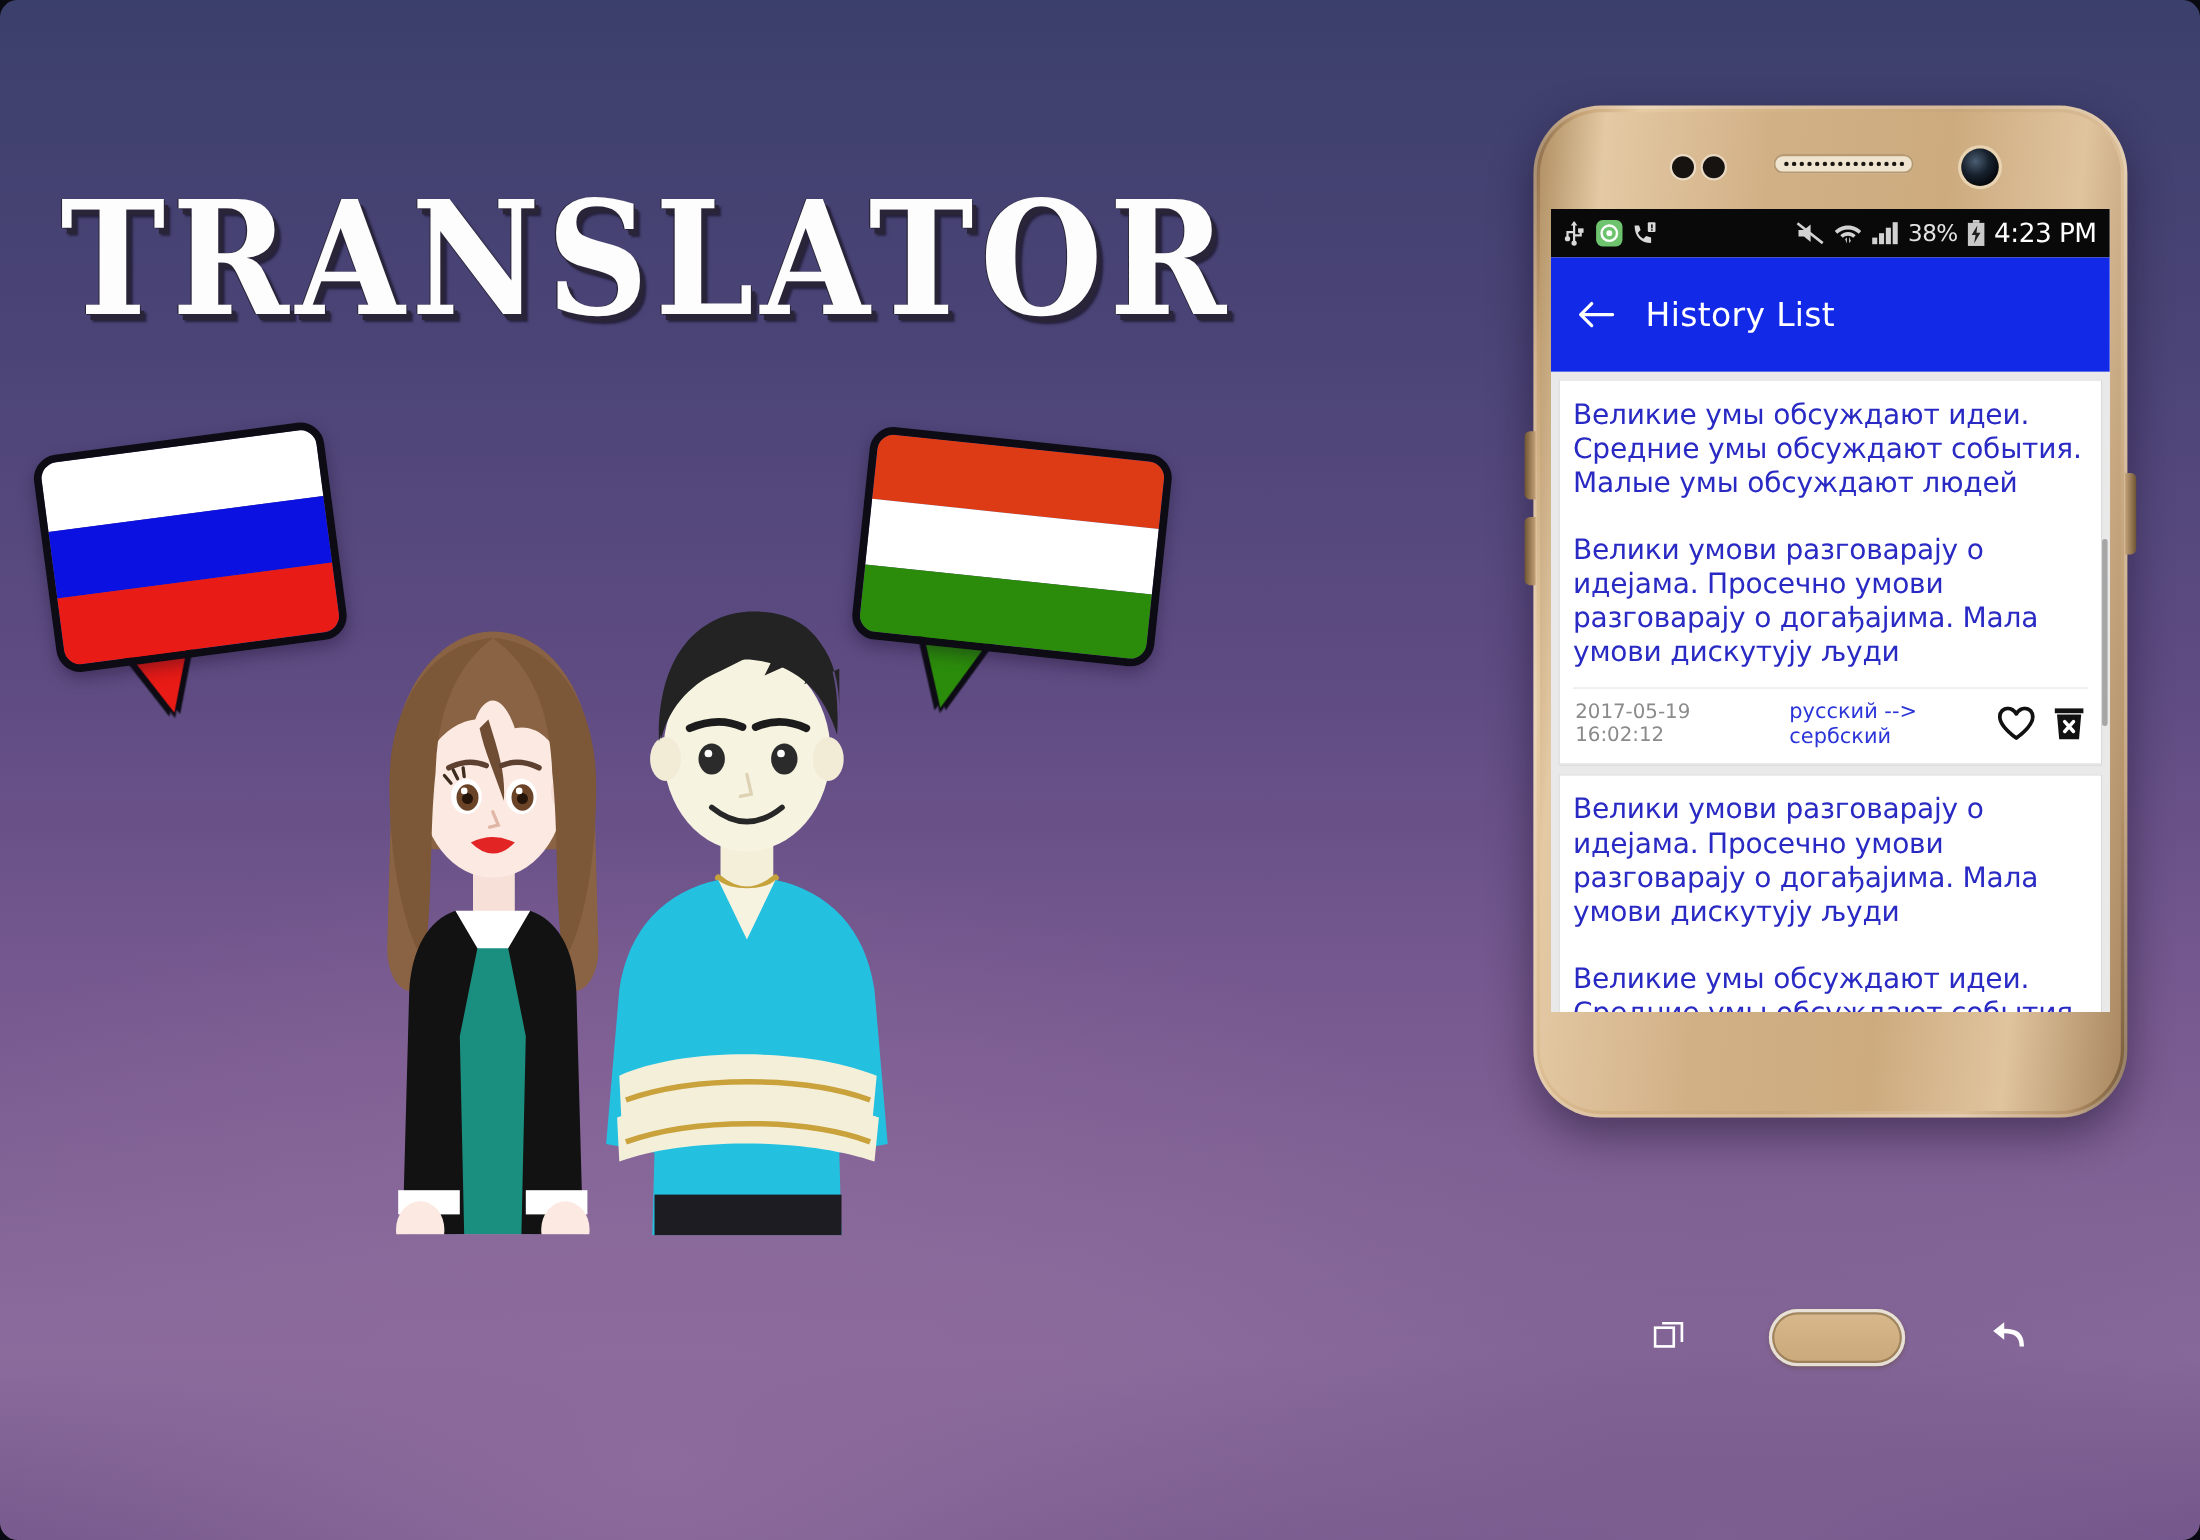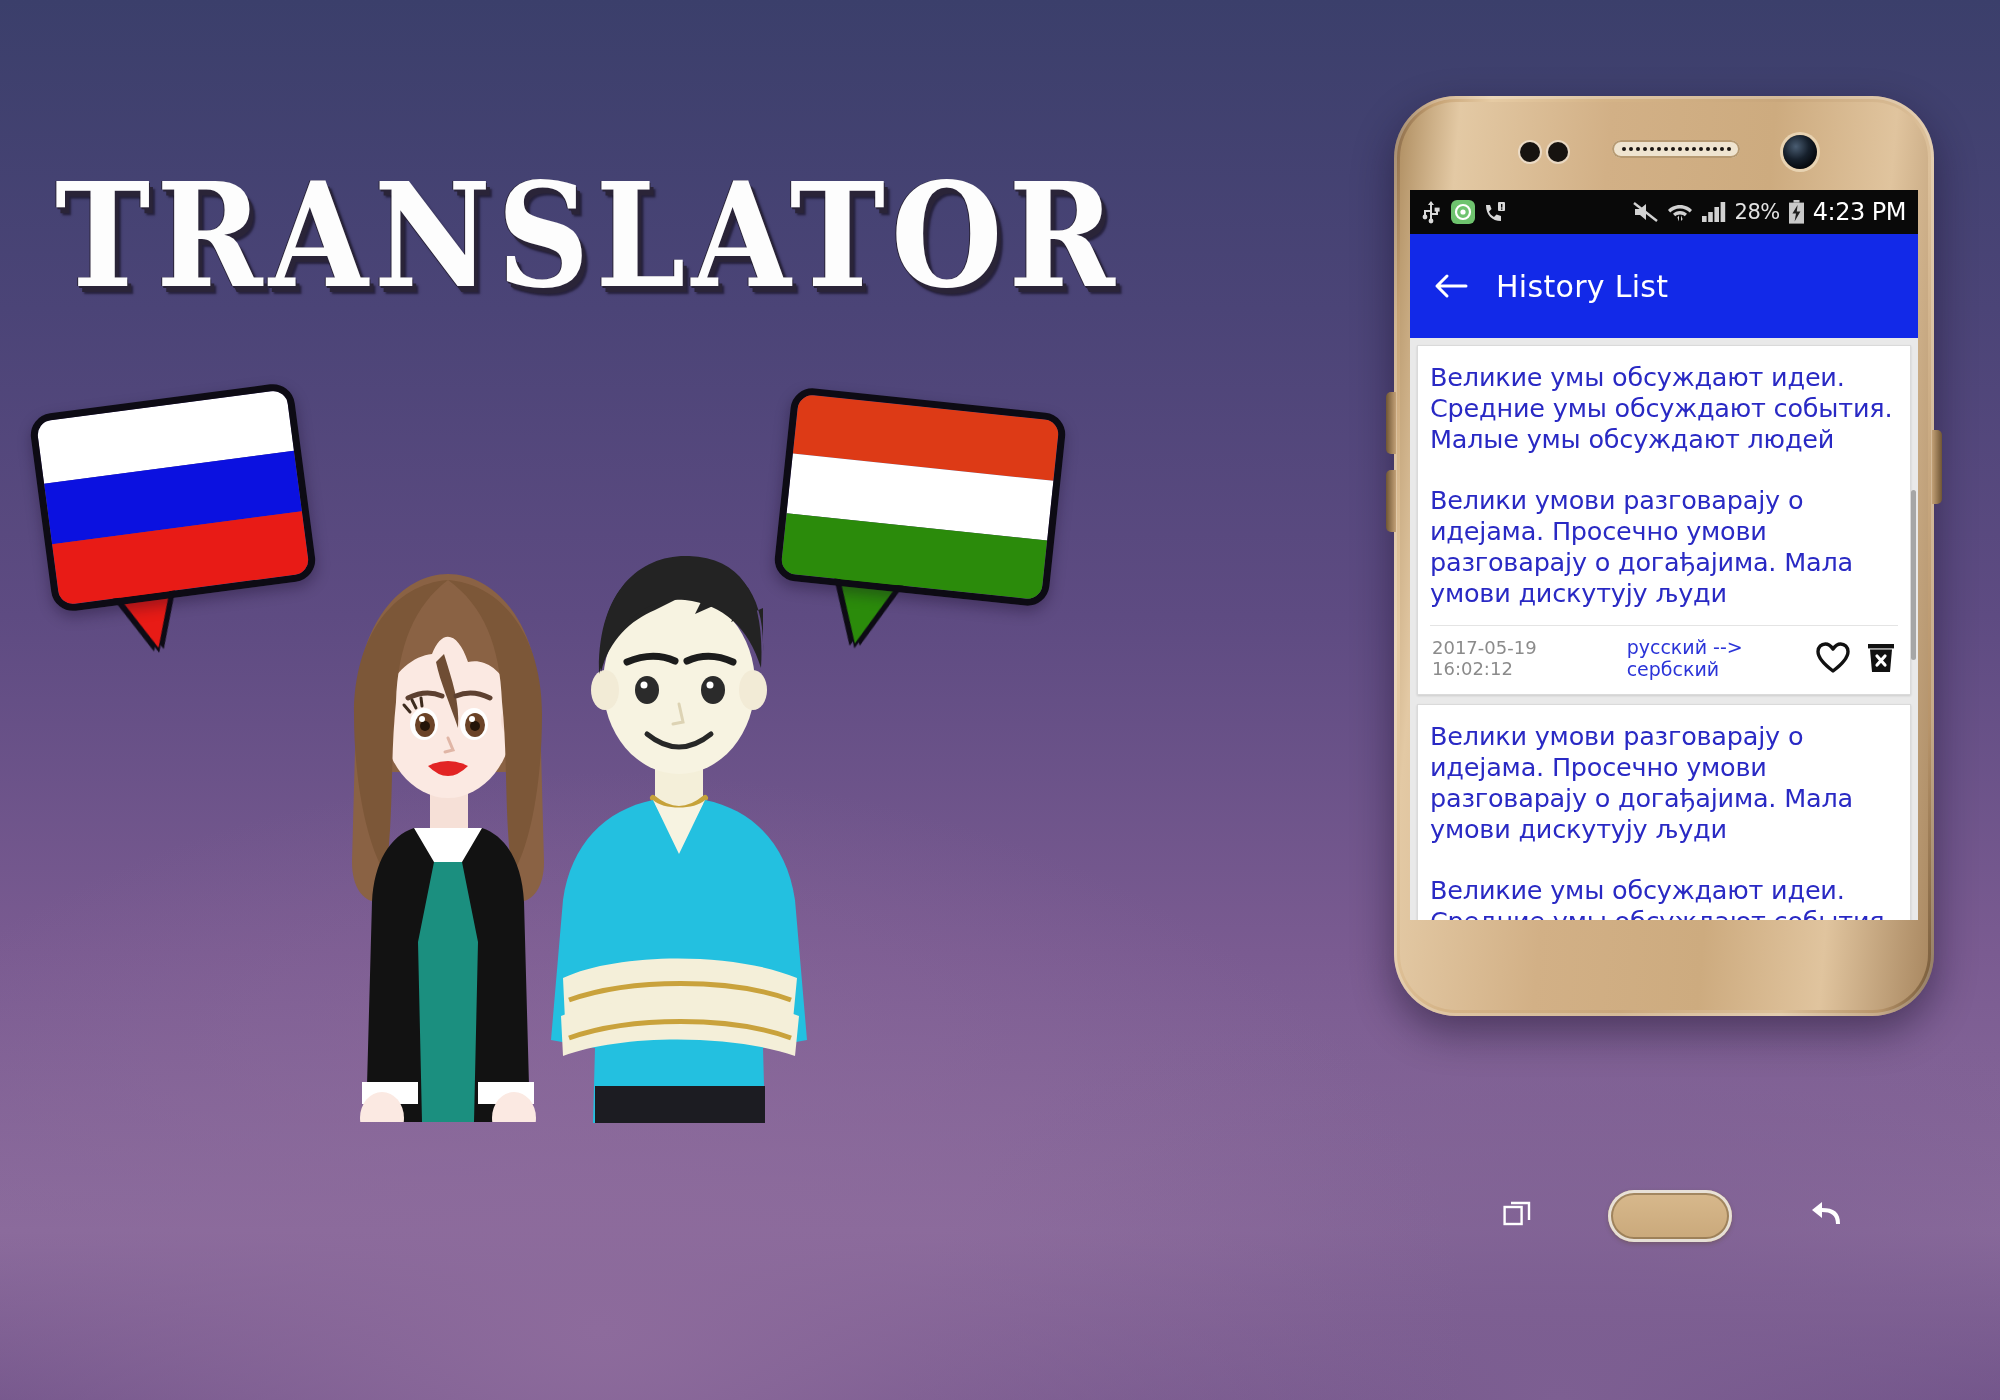--- a/index.html
+++ b/index.html
@@ -13,20 +13,21 @@
 
   #stage {
     position: relative;
     width: 2000px;
     height: 1400px;
     overflow: hidden;
     background:
       radial-gradient(ellipse 1400px 900px at 30% 95%, #8d6b9c 0%, rgba(141,107,156,0) 62%),
       radial-gradient(ellipse 1100px 800px at 78% 100%, #7d5f92 0%, rgba(125,95,146,0) 60%),
       linear-gradient(to bottom, #3b3f6b 0%, #4b4477 22%, #5e4b82 44%, #7a5b91 68%, #8a6b9c 88%, #6f5288 100%);
+    border-radius: 16px;
   }
 
   
   #title {
     position: absolute;
     left: 55px;
     top: 152px;
     font-family: "DejaVu Serif", serif;
     font-size: 128px;
     font-weight: 700;
@@ -432,21 +433,21 @@
             <path d="M13 11 C10 11 7.6 12.3 6 13.8 L8.2 16.2 C9.4 15.2 11 14.4 13 14.4 C15 14.4 16.6 15.2 17.8 16.2 L20 13.8 C18.4 12.3 16 11 13 11 Z" fill="#d2d2d2"></path>
             <path d="M10.4 17.4 L12 15.6 L12 21.4 Z" fill="#d2d2d2"></path>
             <path d="M15.6 19.2 L14 21 L14 15.2 Z" fill="#d2d2d2"></path>
           </svg>
           <svg class="sicon" width="26" height="22" viewBox="0 0 26 22">
             <rect x="1" y="15" width="4.6" height="6" fill="#d2d2d2"></rect>
             <rect x="7.2" y="11" width="4.6" height="10" fill="#d2d2d2"></rect>
             <rect x="13.4" y="6" width="4.6" height="15" fill="#d2d2d2"></rect>
             <rect x="19.6" y="1" width="4.6" height="20" fill="#d2d2d2"></rect>
           </svg>
-          <span id="battery-pct">28%</span>
+          <span id="battery-pct">38%</span>
           <svg class="sicon" width="17" height="24" viewBox="0 0 17 24">
             <rect x="5.5" y="0" width="6" height="2.6" fill="#c9c9c9"></rect>
             <rect x="1" y="2.6" width="15" height="21" fill="#c9c9c9"></rect>
             <path d="M9.6 5 L4.4 13.6 L8 13.6 L6.6 21.4 L12.4 11.6 L8.8 11.6 Z" fill="#1e1e1e"></path>
           </svg>
           <span id="clock">4:23 PM</span>
         </div>
       </div>
 
       <div id="appbar">

